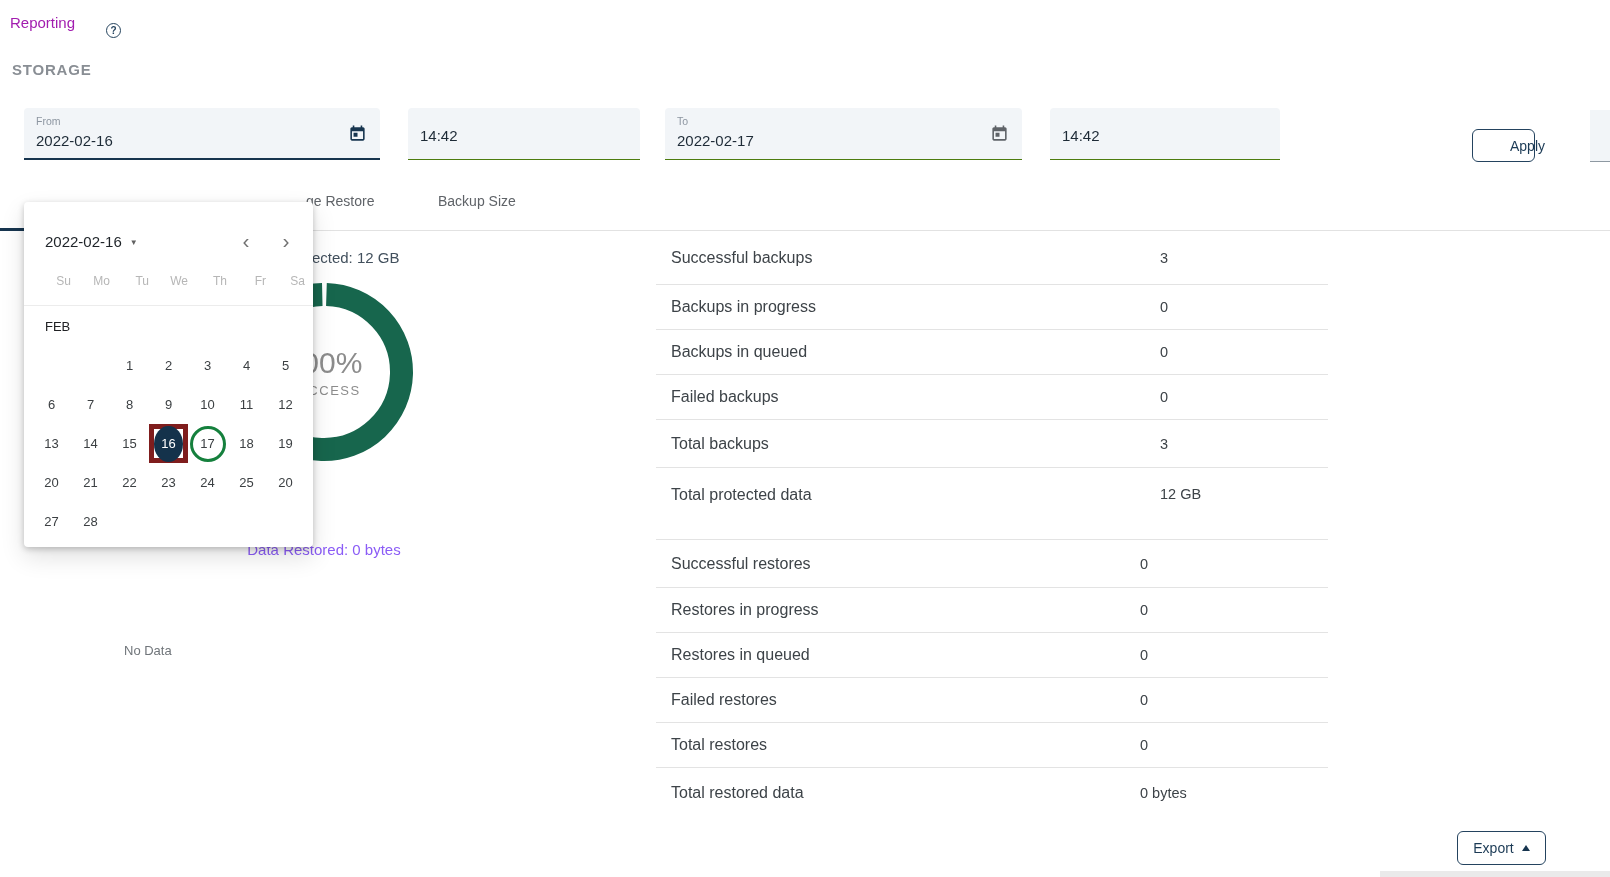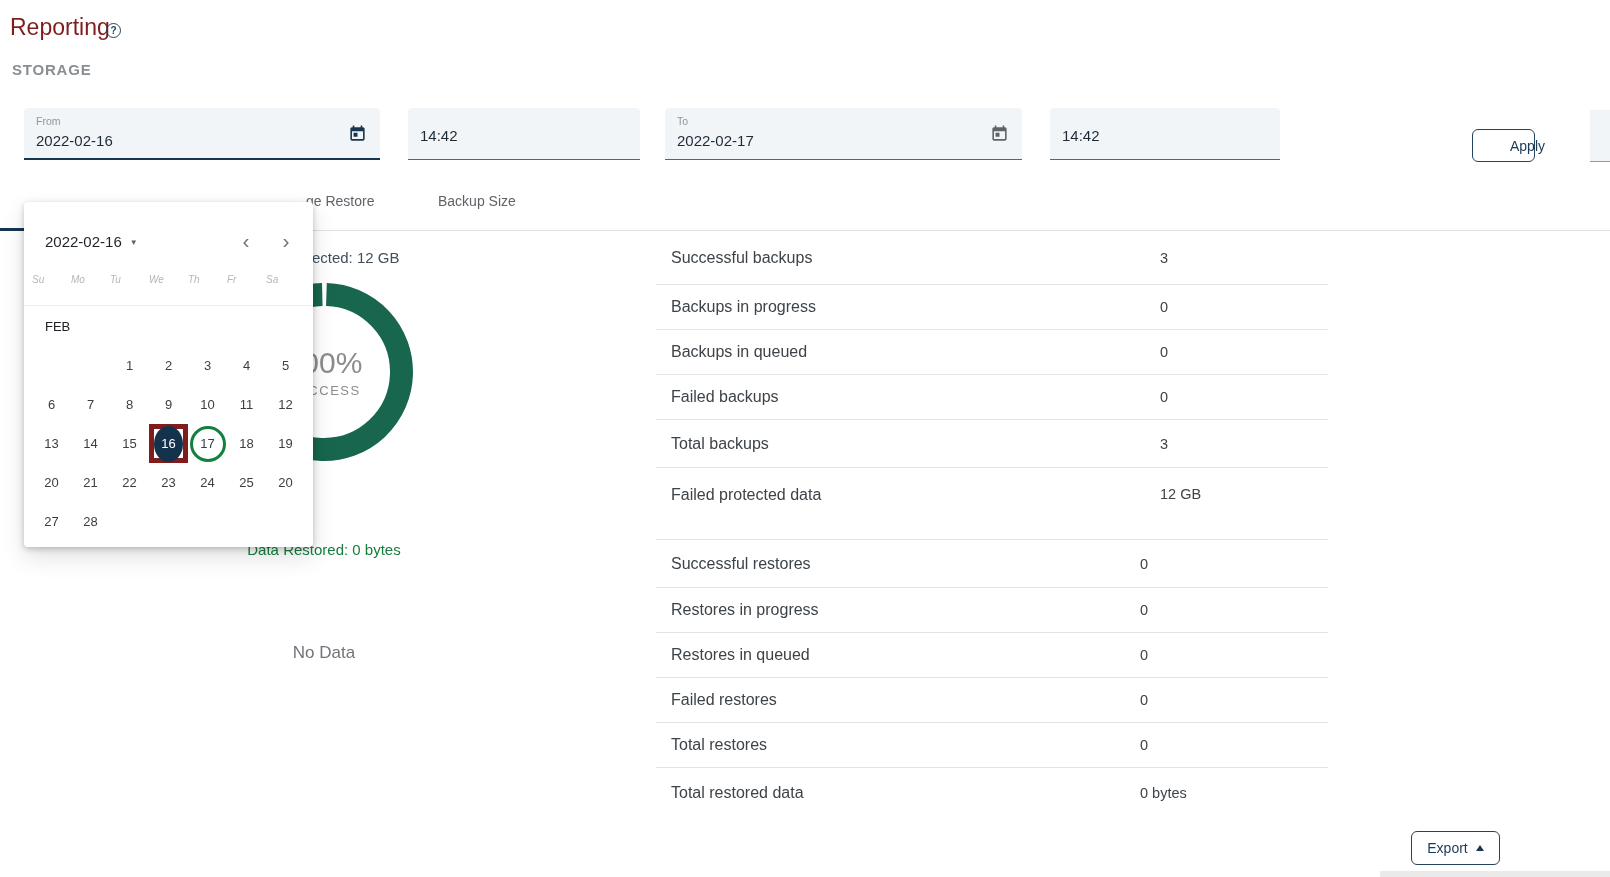--- a/index.html
+++ b/index.html
@@ -1,20 +1,20 @@
 <!DOCTYPE html>
 <html><head>
 <meta charset="utf-8">
 <style>
   * { margin:0; padding:0; box-sizing:border-box; }
   body { background:#fff; font-family:"Liberation Sans", sans-serif; }
   #screen { position:relative; width:1610px; height:877px; background:#fff; overflow:hidden; }
 
   
-  .page-title { position:absolute; left:10px; top:14px; font-size:23px; color:#7f1d1d; }
+  .page-title { position:absolute; left:10px; top:14px; font-size:15px; color:#a21caf; }
   .help-icon { position:absolute; left:106px; top:23px; width:15px; height:15px; border:1.5px solid #26445e;
     border-radius:50%; display:flex; align-items:center; justify-content:center;
     font-size:10px; font-weight:bold; color:#26445e; cursor:pointer; }
   .section-label { position:absolute; left:12px; top:61px; font-size:15px; font-weight:bold;
     color:#898e94; letter-spacing:.8px; }
 
   
   .field { position:absolute; top:108px; height:52px; background:#f2f5f8;
     border-bottom:1px solid #4d7c0f; border-radius:4px 4px 0 0; }
   .field.focused { border-bottom:2px solid #17354f; }
@@ -27,43 +27,43 @@
   .f-value.centered { top:19px; }
   .cal-ic { position:absolute; right:13px; top:16px; width:19px; height:19px; cursor:pointer; }
   .cal-ic svg { width:19px; height:19px; }
   .field-sliver { position:absolute; left:1590px; top:110px; width:20px; height:52px;
     background:#f2f5f8; border-bottom:1px solid #8e99a2; }
 
   .btn { position:absolute; background:#fff; border:1px solid #24435f; border-radius:6px;
     color:#1b3a55; font-size:14px; font-weight:500; display:flex; align-items:center;
     justify-content:center; cursor:pointer; font-family:"Liberation Sans",sans-serif; }
   #apply-btn  { left:1472px; top:129px; width:63px; height:33px;padding-left:48px; }
-  #export-btn { left:1411px; top:831px; width:89px; height:34px; }
+  #export-btn { left:1457px; top:831px; width:89px; height:34px; }
   .tri-up { width:0; height:0; border-left:4.5px solid transparent; border-right:4.5px solid transparent;
     border-bottom:6px solid #17354f; margin-left:8px; }
 
   
   .tabs-divider { position:absolute; left:0; top:230px; width:1610px; height:1px; background:#e2e2e2; }
   .tab-indicator { position:absolute; left:0; top:228px; width:24px; height:3px; background:#17354f; }
   .tab-label { position:absolute; top:193px; font-size:14px; color:#5f6368; cursor:pointer; white-space:nowrap; }
   #tab-partial { left:306px; }
   #tab-backupsize { left:438px; }
 
   
   .protected-label { position:absolute; left:124px; top:249px; width:400px; text-align:center;
     font-size:15px; color:#42505d; }
   .donut-wrap { position:absolute; left:232px; top:280px; width:184px; height:184px; }
   .donut-center { position:absolute; left:0; top:0; width:184px; height:184px; display:flex;
     flex-direction:column; align-items:center; justify-content:center; }
   .donut-pct { font-size:30px; color:#8c8c8c; }
   .donut-sub { font-size:13px; color:#8c8c8c; letter-spacing:1.5px; margin-top:3px; font-weight:500; }
   .restored-label { position:absolute; left:124px; top:541px; width:400px; text-align:center;
-    font-size:15px; color:#15803d; }
-  .no-data { position:absolute; left:124px; top:643px; width:400px; text-align:center;
-    font-size:17px; color:#70757a; }
+    font-size:15px; color:#8b5cf6; }
+  .no-data { position:absolute; left:124px; top:643px; width:400px; 
+    font-size:13px; color:#70757a; }
 
   
   .tables { position:absolute; left:656px; top:231px; width:672px; }
   .t-row { position:relative; display:flex; align-items:center; height:45px;
     border-bottom:1px solid #e3e3e3; }
   .t-row .lbl { margin-left:15px; font-size:16px; color:#3d4348; }
   .t-row .val { position:absolute; top:50%; transform:translateY(-50%); font-size:14.5px; color:#3d4348; }
   .tbl-backup .val { left:504px; }
   .tbl-restore .val { left:484px; }
   .row-first { height:54px; }
@@ -78,21 +78,21 @@
     border-radius:4px; box-shadow:0 2px 6px rgba(0,0,0,.22), 0 10px 24px rgba(0,0,0,.12); z-index:30;margin-top:42px; }
   .cal-header { position:absolute; left:21px; top:31px; font-size:15px; font-weight:500;
     color:#1f2429; cursor:pointer; }
   .cal-caret { font-size:8px; color:#616161; margin-left:8px; vertical-align:2px; }
   .cal-nav { position:absolute; top:25px; width:28px; height:28px; display:flex; align-items:center;
     justify-content:center; font-size:21px; color:#6f6f6f; cursor:pointer; }
   #cal-prev { left:208px; }
   #cal-next { left:248px; }
   .cal-weekdays { position:absolute; left:8px; top:72px; display:grid;
     grid-template-columns:repeat(7,39px); }
-  .cal-weekdays span { text-align:left; font-size:10px; color:#b6b6b6;font-style:italic; }
+  .cal-weekdays span { text-align:right; font-size:12px; color:#b6b6b6; }
   .cal-divider { position:absolute; left:0; top:103px; width:289px; height:1px; background:#ececec; }
   .cal-month { position:absolute; left:21px; top:117px; font-size:13px; color:#202124; }
   .cal-grid { position:absolute; left:8px; top:144px; display:grid;
     grid-template-columns:repeat(7,39px); grid-auto-rows:39px; }
   .day-cell { width:39px; height:39px; display:flex; align-items:center; justify-content:center; cursor:pointer; }
   .day-cell.empty { cursor:default; }
   .day-cell.sel-cell { border:5px solid #7f1d1d; }
   .daynum { width:36px; height:36px; border-radius:50%; display:flex; align-items:center;
     justify-content:center; font-size:13px; color:#3c4043; }
   .daynum.sel { background:#14324b; color:#fff; }
@@ -174,21 +174,21 @@
       </div>
       <div class="t-row">
         <span class="lbl">Failed backups</span>
         <span class="val">0</span>
       </div>
       <div class="t-row row-total5">
         <span class="lbl">Total backups</span>
         <span class="val">3</span>
       </div>
       <div class="t-row row-tall">
-        <span class="lbl">Failed protected data</span>
+        <span class="lbl">Total protected data</span>
         <span class="val">12 GB</span>
       </div>
     </div>
     <div class="tbl-restore">
       <div class="t-row row-first2">
         <span class="lbl">Successful restores</span>
         <span class="val">0</span>
       </div>
       <div class="t-row">
         <span class="lbl">Restores in progress</span>

